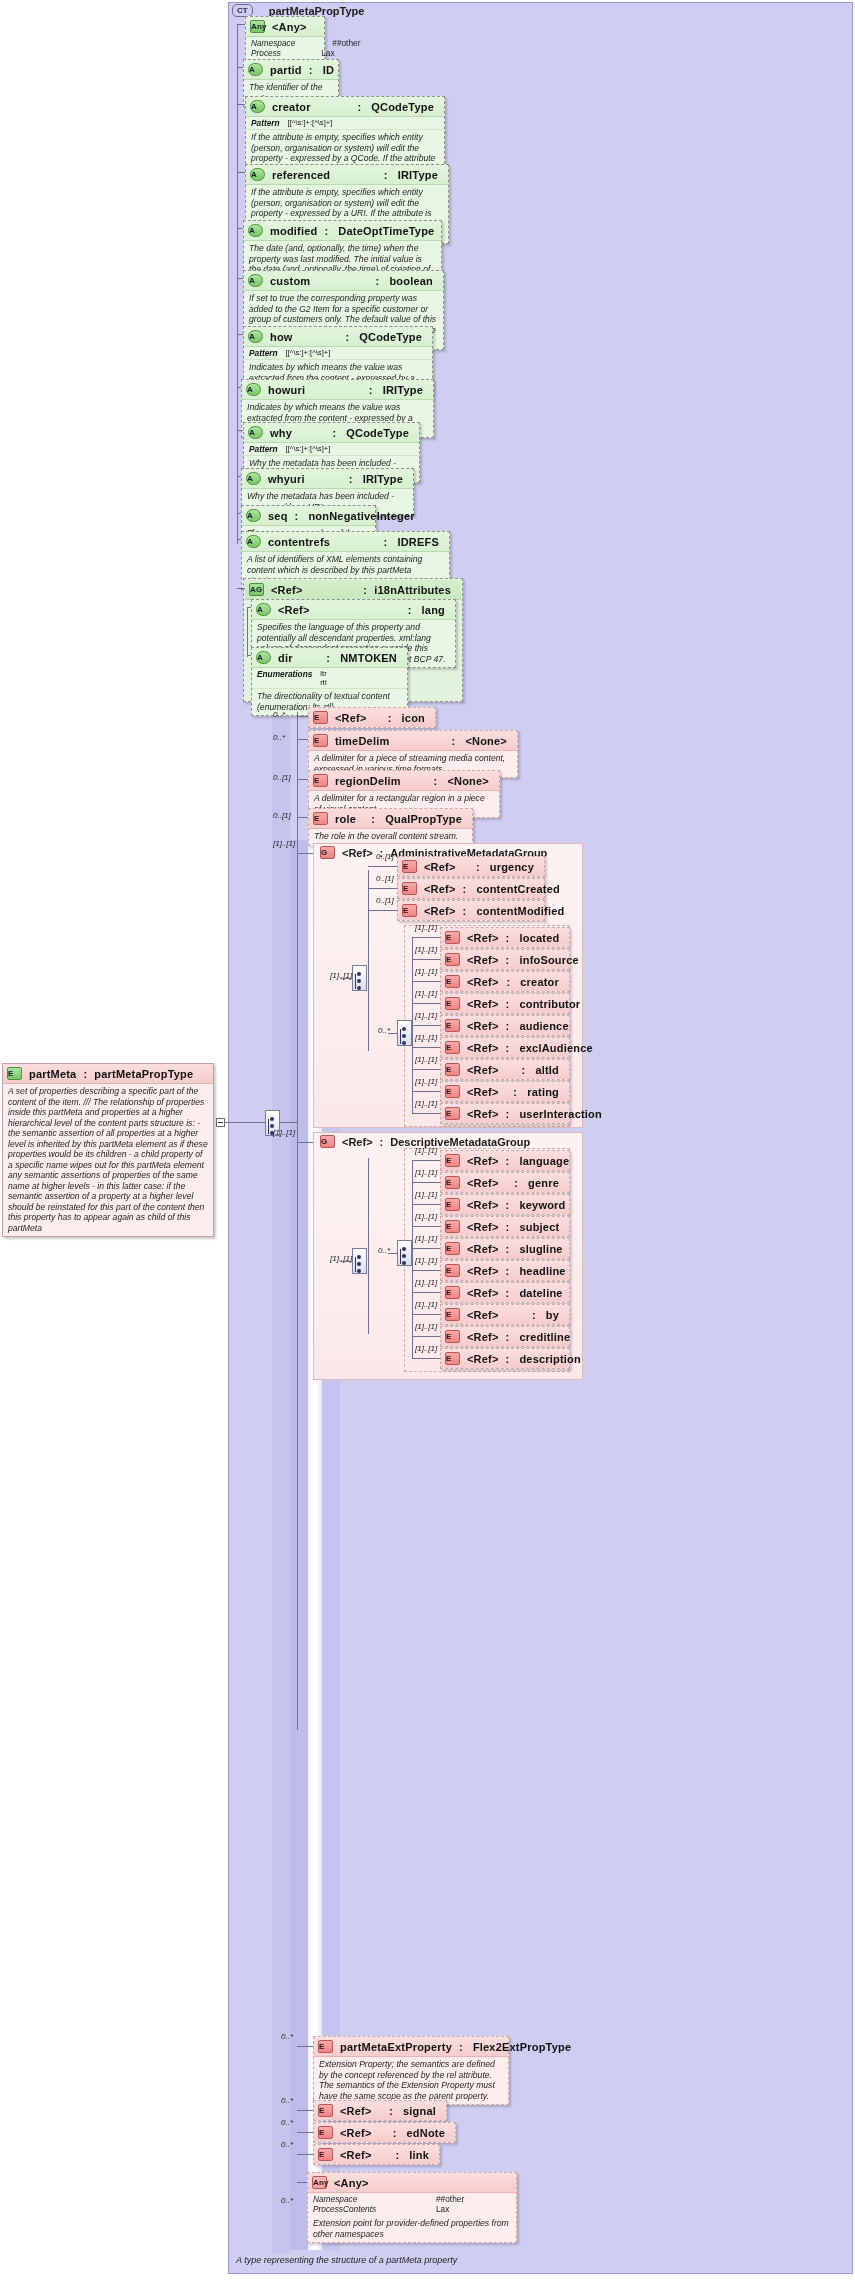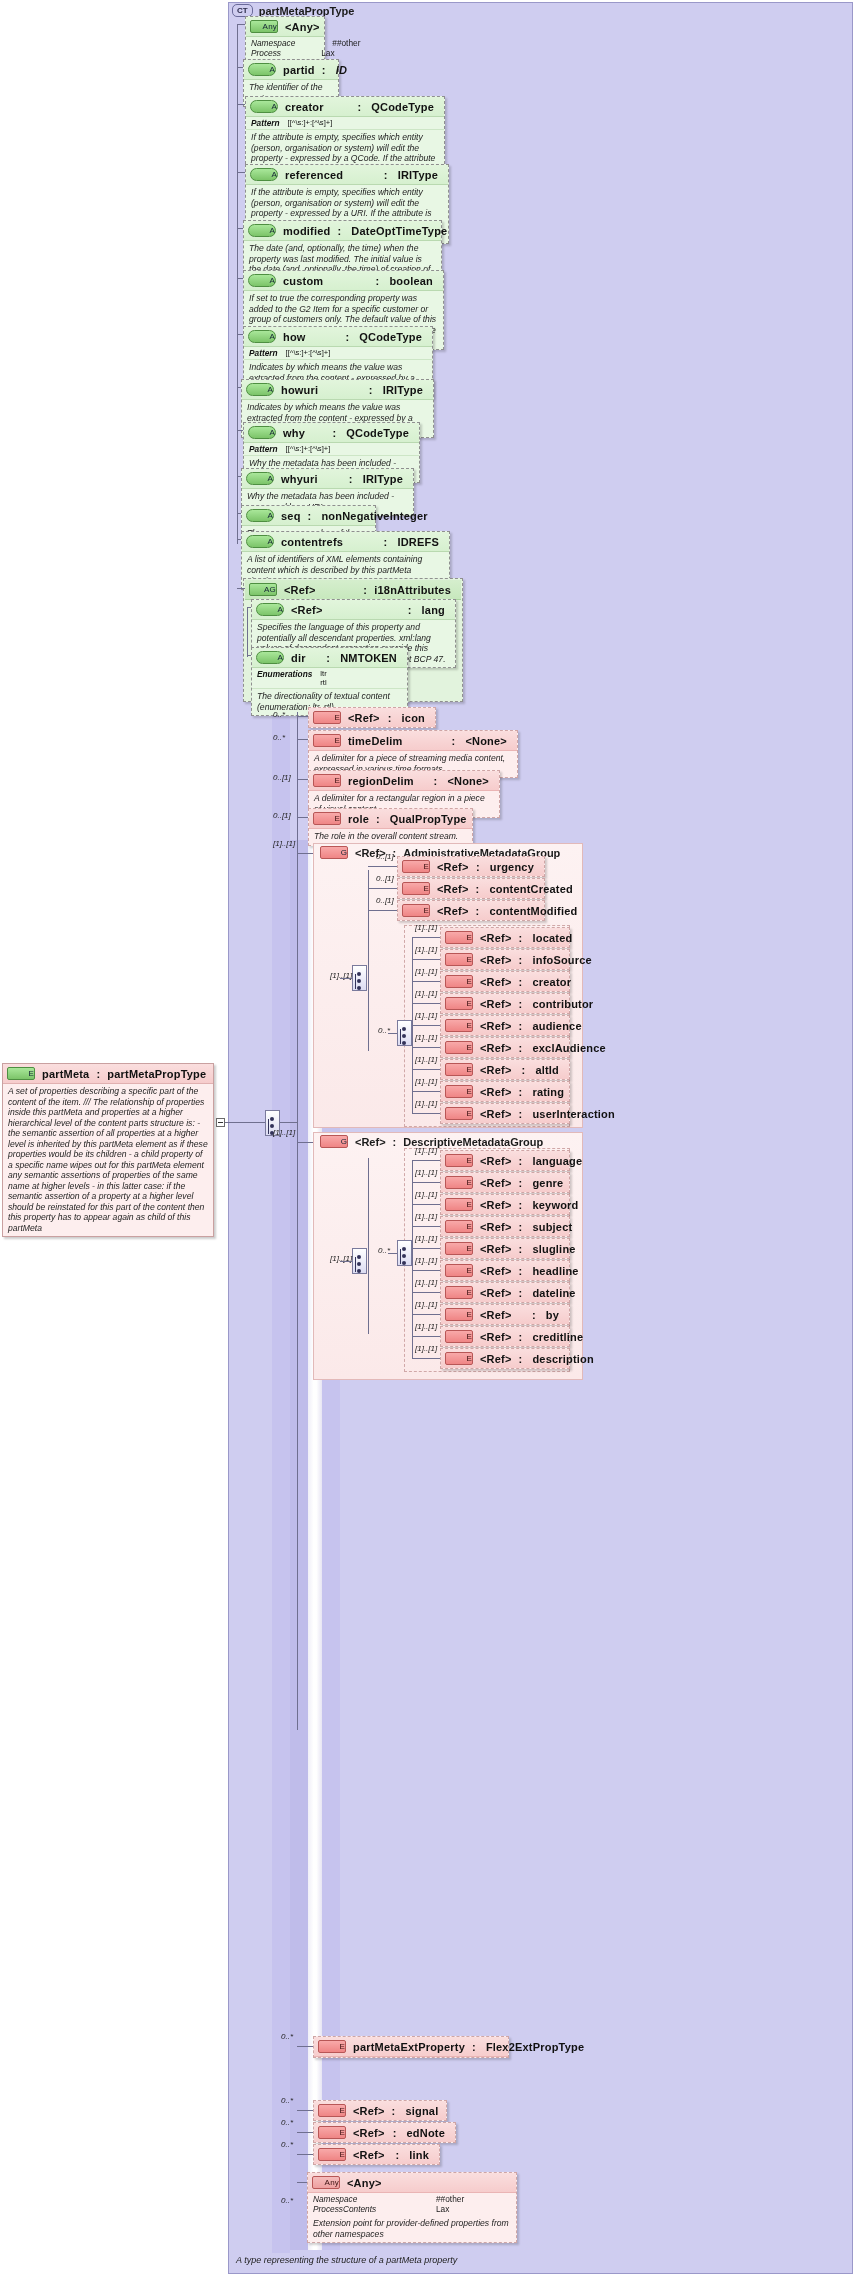--- a/index.html
+++ b/index.html
@@ -11,21 +11,21 @@
     overflow:hidden;
   }
 
   
   .ct-frame{
     position:absolute; left:228px; top:2px; width:625px; height:2272px;
     background:#cfcdf0; border:1px solid #9a98c9;
   }
   .ct-head{
     position:absolute; left:232px; top:4px;
-    display:flex; align-items:center; gap:6px;
+    display:flex; align-items:center; gap:16px;
     font-size:11px; font-weight:bold; color:#1b1b1b;text-align:center;
   }
   .tagbox{
     display:inline-block; border:1px solid #6a6a9a; border-radius:5px;
     padding:0 4px; font-size:8px; font-weight:bold; background:#cfcdf0;
     line-height:11px; color:#2a2a4a;
   }
   .ct-foot{
     position:absolute; left:236px; top:2255px; font-style:italic;
     font-size:9px; color:#222;
@@ -48,22 +48,22 @@
   }
   .nrow{
     display:flex; align-items:center; gap:7px;
     padding:3px 6px 3px 4px;
     background:linear-gradient(to bottom,#e2f5dc,#d6f0cf);
     font-size:11px; font-weight:bold; letter-spacing:.2px; color:#111;
   }
   .nbox .nrow{ border-bottom:1px solid #b9d9b0; }
   .nbox.nodesc .nrow{ border-bottom:none; }
   .badge{
-    flex:none; width:28px; height:13px; line-height:12px; text-align:right;
-    font-size:8px; font-weight:normal; color:#123;
+    flex:none; width:15px; height:13px; line-height:12px; text-align:left;
+    font-size:8px; font-weight:bold; color:#123;
     background:linear-gradient(to bottom,#a9e79a,#7cc469);
     border:1px solid #4e8f41;
   }
   .badge.round{ border-radius:7px; }
   .badge.rect{ border-radius:2px; }
   .nname{ white-space:nowrap; }
   .ntype{ white-space:nowrap; }
   .ndesc{
     font-style:italic; font-size:8.6px; line-height:10.5px; color:#1d1d1d;
     padding:2px 5px 3px 5px; background:#e8f7e4;
@@ -179,21 +179,21 @@
           </div>
         </div>
       </div>
     </div>
     <div class="node" style="left: 243px; top: 59px; width: 96px;">
       <div class="nbox">
         <div class="nrow">
           <span class="badge round">A</span>
           <span class="nname">partid</span>
           <span style="margin-left: auto; padding-right: 3px;">:</span>
-          <span class="ntype" style="padding-right: 4px; font-style: italic;">ID</span>
+          <span class="ntype" style="padding-right: 4px;">ID</span>
         </div>
         <div class="ndesc">The identifier of the part</div>
       </div>
     </div>
     <div class="node" style="left: 245px; top: 96px; width: 200px;">
       <div class="nbox">
         <div class="nrow">
           <span class="badge round">A</span>
           <span class="nname">creator</span>
           <span style="margin-left: auto; padding-right: 3px;">:</span>
@@ -637,20 +637,21 @@
   </div>
 <div id="tail">
     <div class="node" style="left: 313px; top: 2036px; width: 196px;">
       <div class="nbox pink">
         <div class="nrow">
           <span class="badge rect">E</span>
           <span class="nname">partMetaExtProperty</span>
           <span style="margin-left: auto; padding-right: 3px;">:</span>
           <span class="ntype" style="padding-right: 4px;">Flex2ExtPropType</span>
         </div>
+        <div class="ndesc">Extension Property; the semantics are defined by the concept referenced by the rel attribute. The semantics of the Extension Property must have the same scope as the parent property.</div>
       </div>
     </div>
     <div class="node" style="left: 313px; top: 2100px; width: 134px;">
       <div class="nbox pink nodesc">
         <div class="nrow">
           <span class="badge rect">E</span>
           <span class="nname">&lt;Ref&gt;</span>
           <span style="margin-left: auto; padding-right: 3px;">:</span>
           <span class="ntype" style="padding-right: 4px;">signal</span>
         </div>

